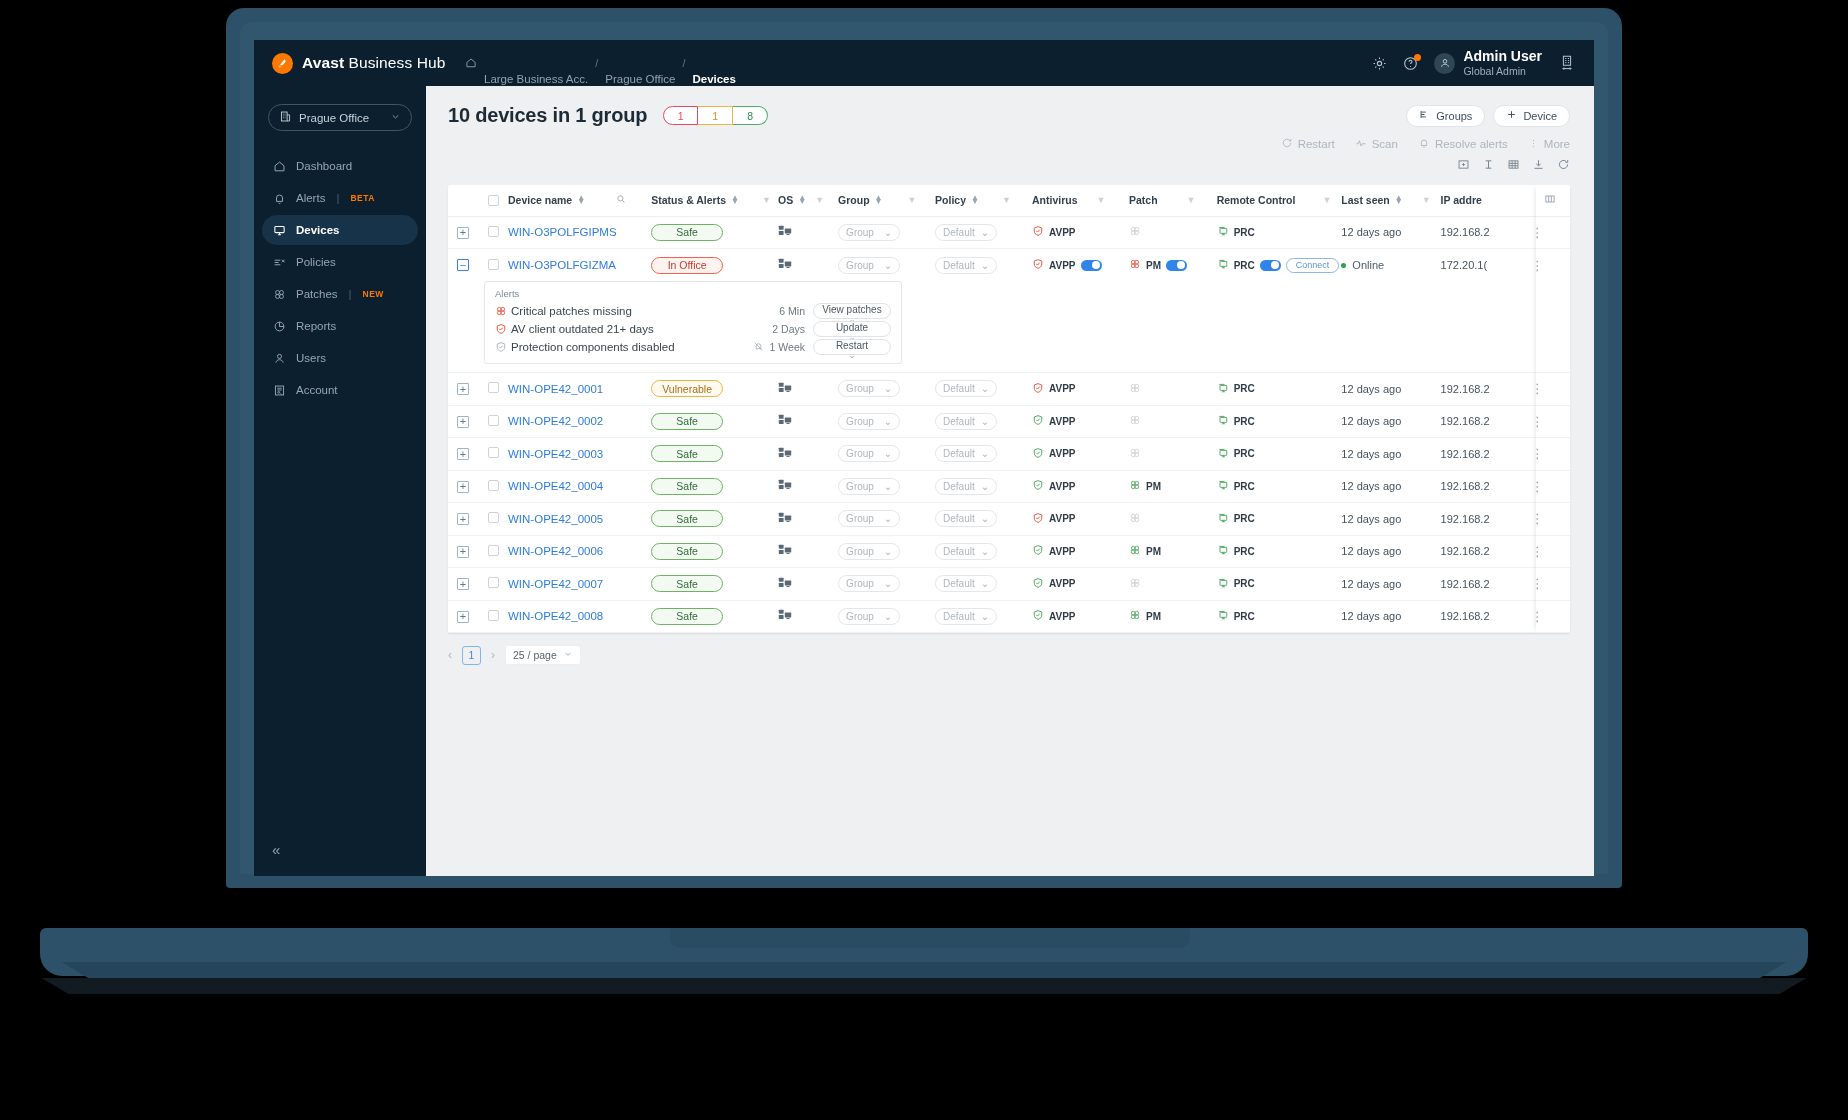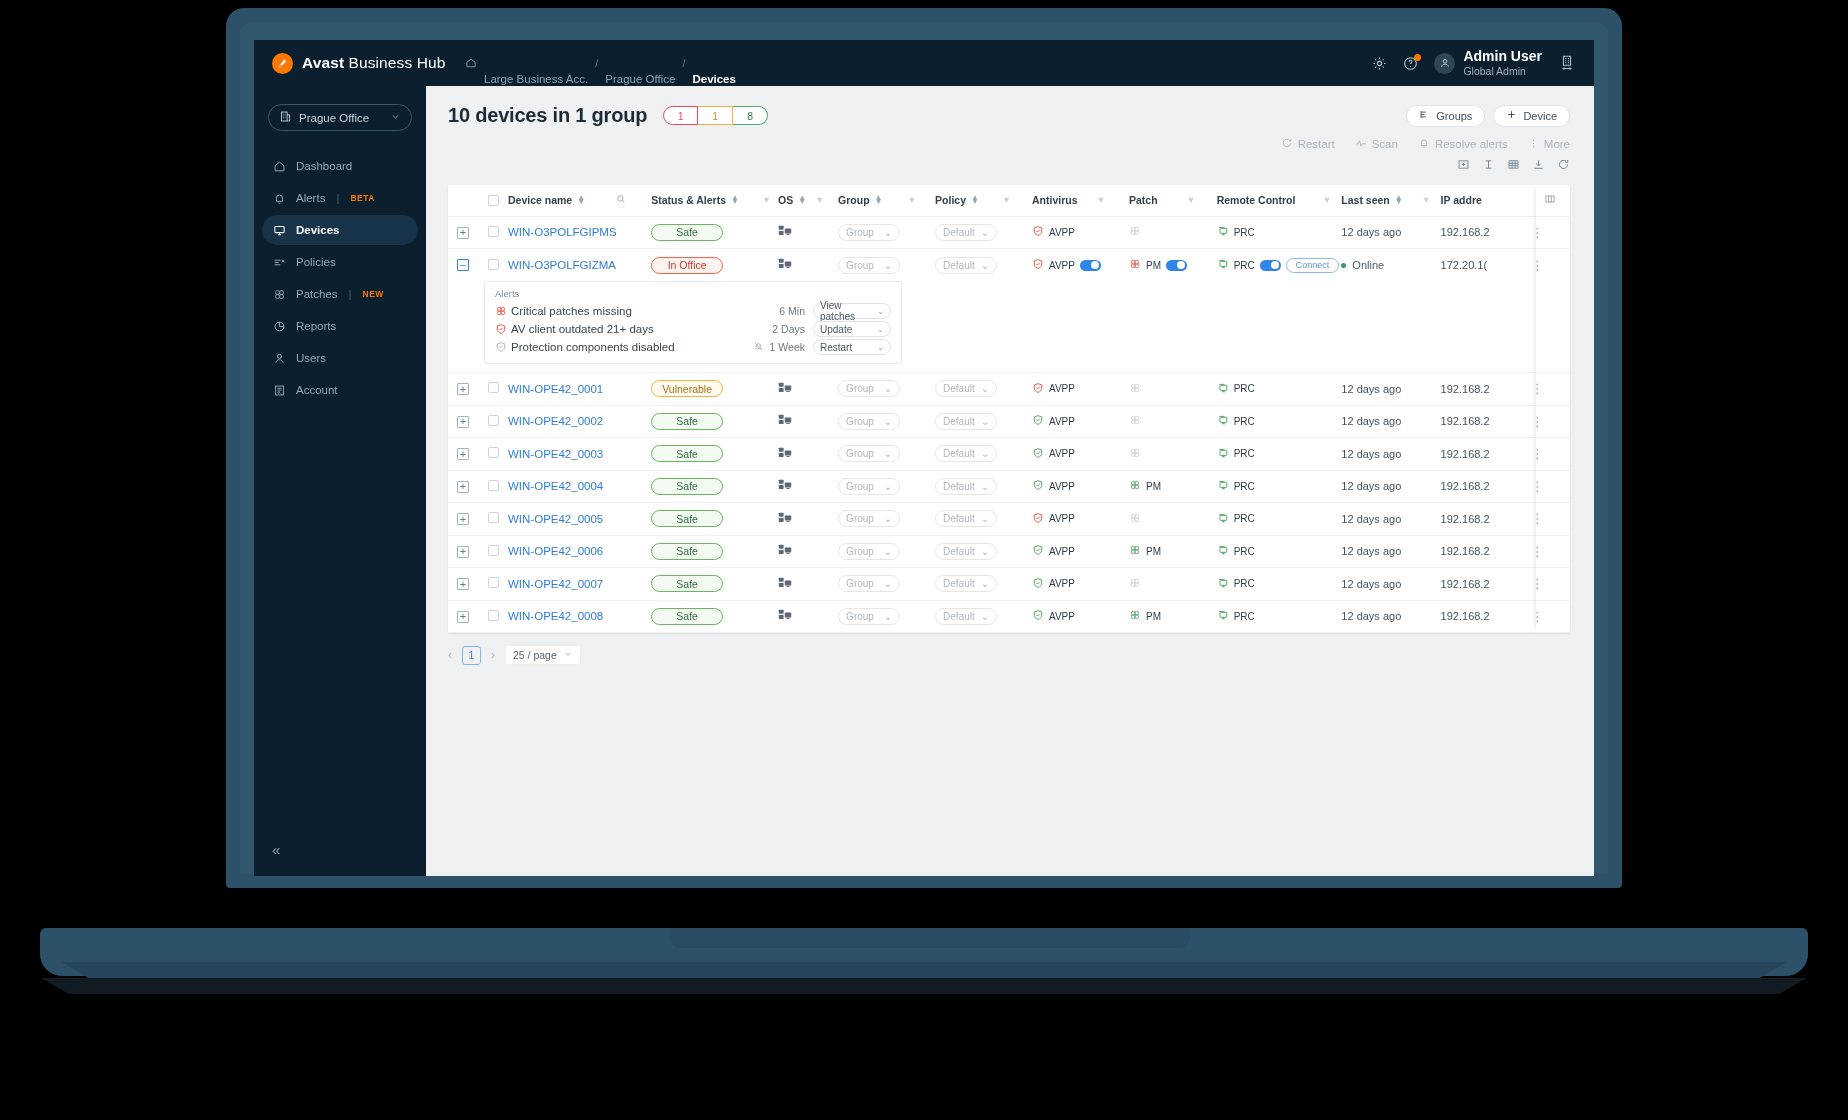--- a/index.html
+++ b/index.html
@@ -171,42 +171,42 @@
   .status-pill.safe { color: #2f6c3b; border-color: #6cb462; background: #f2faf1; }
   .status-pill.danger { color: #c03c2e; border-color: #f06449; background: #fff3f0; }
   .status-pill.vuln { color: #a5701a; border-color: #f2b33d; background: #fffaf0; }
 
   .sel-box {
     display: inline-flex; align-items: center; justify-content: space-between;
     width: 62px; height: 17px; border: 1px solid #e3e6ea; border-radius: 9px;
     padding: 0 7px; font-size: 10px; color: #aeb6be;
   }
   .svc { display: flex; align-items: center; gap: 5px; }
-  .svc-label { font-size: 10px; font-weight: 400; color: #2f3c48; }
+  .svc-label { font-size: 10px; font-weight: 700; color: #2f3c48; }
   .toggle { width: 21px; height: 11px; border-radius: 6px; background: #2f86e8; position: relative; }
   .toggle::after { content: ""; position: absolute; right: 1.5px; top: 1.5px; width: 8px; height: 8px; border-radius: 50%; background: #fff; }
   .connect-btn {
     height: 15px; padding: 0 9px; border: 1px solid #8fb7e6; border-radius: 8px;
     color: #5f93d1; font-size: 9px; display: inline-flex; align-items: center;
   }
   .online { display: flex; align-items: center; gap: 6px; font-size: 11px; color: #4f5c68; }
   .dot-online { width: 5px; height: 5px; border-radius: 50%; background: #2f9e4f; }
   .kebab { color: #9aa5b0; font-size: 13px; text-align: center; letter-spacing: 0; line-height: 1; }
 
   
   .alerts-cell { padding: 0 0 8px 36px; }
   .alerts-box { border: 1px solid #e5e8eb; border-radius: 3px; width: 418px; padding: 6px 10px 7px 10px; }
   .alerts-title { font-size: 9.5px; color: #7c8894; margin-bottom: 3px; }
   .alert-row { display: flex; align-items: center; height: 18px; font-size: 11.5px; color: #39464f; }
   .alert-ico { width: 16px; display: flex; align-items: center; }
   .alert-time { margin-left: auto; font-size: 10.5px; color: #6c7884; padding-right: 8px; display: flex; align-items: center; gap: 6px; }
   .alert-act {
     width: 78px; height: 16px; border: 1px solid #dfe3e7; border-radius: 8px;
     display: flex; align-items: center; justify-content: space-between;
-    padding: 0 6px; font-size: 10px; color: #4b5864;
+    padding: 0 6px; font-size: 10px; color: #4b5864; flex-direction: column;
   }
   .alert-act .chev2 { color: #98a3ad; font-size: 8px; }
 
   
   .sticky-shade {
     position: absolute; right: 0; top: 0; width: 34px; bottom: 0;
     box-shadow: -3px 0 5px -3px rgba(30,50,70,.16);
     pointer-events: none;
   }
 

